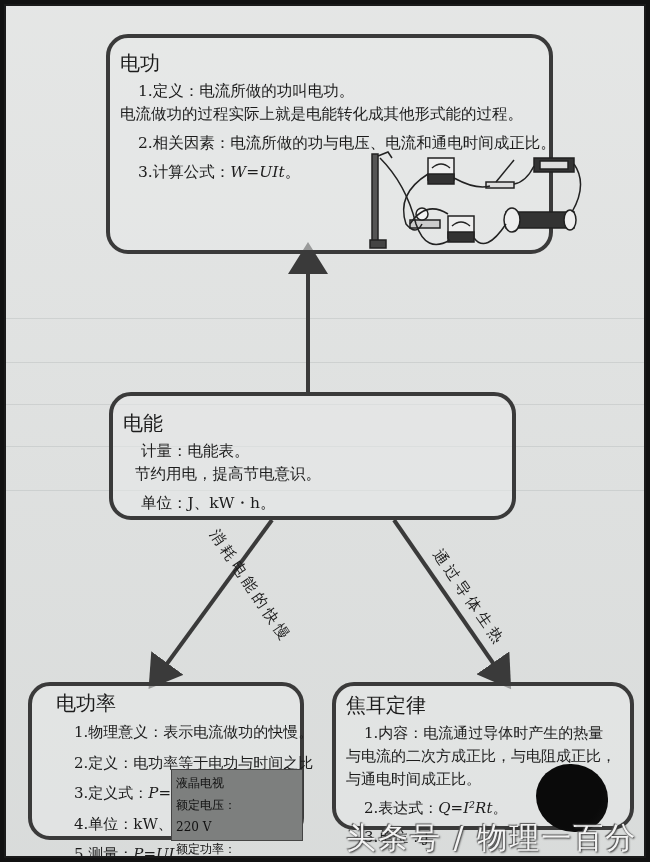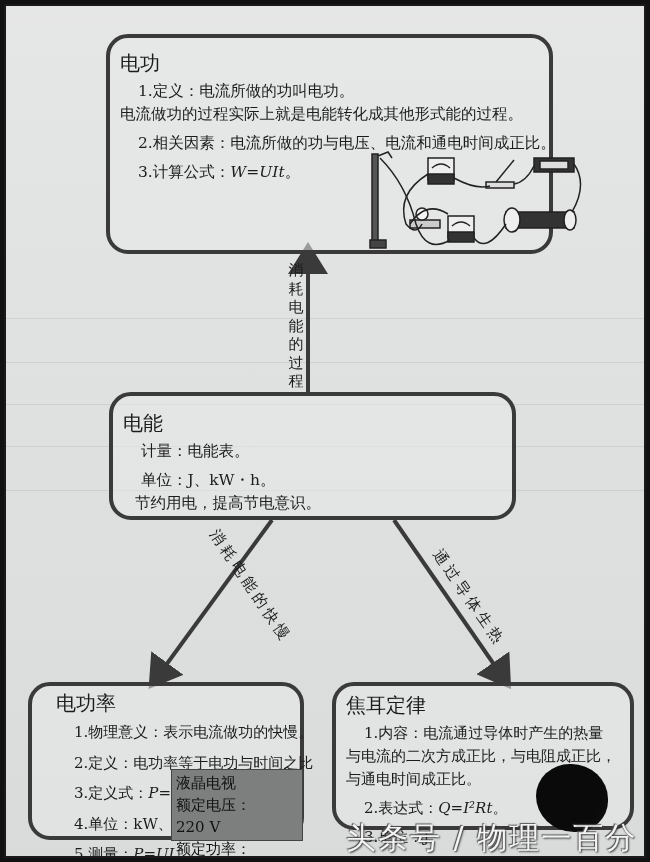--- a/index.html
+++ b/index.html
@@ -33,21 +33,21 @@
     #box-energy { left: 103px; top: 386px; width: 407px; height: 128px; padding: 16px 0 0 10px; }
     #box-power { left: 22px; top: 676px; width: 276px; height: 158px; padding: 6px 0 0 24px; }
     #box-joule { left: 326px; top: 676px; width: 302px; height: 148px; padding: 8px 0 0 10px; }
 
     #box-power .line { font-size: 15px; line-height: 24.5px; }
     #box-joule .line { font-size: 15px; line-height: 23px; }
 
     .tv-card {
       position: absolute; left: 165px; top: 763px; width: 132px; height: 72px;
       background: #7d7f7e; border: 1px solid #444;
-      padding: 2px 4px; font-size: 15px; line-height: 22px; color: #111;
+      padding: 2px 4px; font-size: 12px; line-height: 22px; color: #111;
     }
     .tv-row { display: flex; justify-content: space-between; white-space: nowrap; flex-direction: column; }
 
     .circuit { position: absolute; left: 360px; top: 138px; width: 220px; height: 110px; }
 
     .arrow-label-v {
       position: absolute; left: 280px; top: 255px; width: 20px;
       font-size: 15px; line-height: 18.5px; text-align: center;
       font-family: "DejaVu Sans", sans-serif;
     }
@@ -123,27 +123,26 @@
       <path d="M14 14 Q40 40 50 80 Q60 110 84 96"></path>
       <path d="M62 30 Q30 50 40 80 Q50 92 56 80"></path>
       <path d="M88 34 Q110 46 124 42"></path>
       <path d="M148 40 Q160 38 168 22"></path>
       <path d="M208 20 Q222 40 206 68"></path>
       <path d="M140 80 Q120 110 108 94"></path>
       <path d="M44 80 Q60 56 82 70"></path>
     </g>
   </svg>
 
-  <div class="arrow-label-v">消耗电能的过程</div>
 
   <div class="box" id="box-energy">
     <div class="title">电能</div>
     <div class="line indent">计量：电能表。</div>
+    <div class="line" style="padding-left:12px">节约用电，提高节电意识。</div>
     <div class="line indent">单位：J、kW・h。</div>
-    <div class="line" style="padding-left:12px">节约用电，提高节电意识。</div>
   </div>
 
   <div class="diag-label" style="left:215px; top:520px; transform: rotate(56deg);">消耗电能的快慢</div>
   <div class="diag-label" style="left:438px; top:540px; transform: rotate(55deg);">通过导体生热</div>
 
   <div class="box" id="box-power">
     <div class="title">电功率</div>
     <div class="line indent">1.物理意义：表示电流做功的快慢。</div>
     <div class="line indent">2.定义：电功率等于电功与时间之比</div>
     <div class="line indent"><span>3.定义式：</span><span class="it">P=W/t</span><span>。</span></div>

